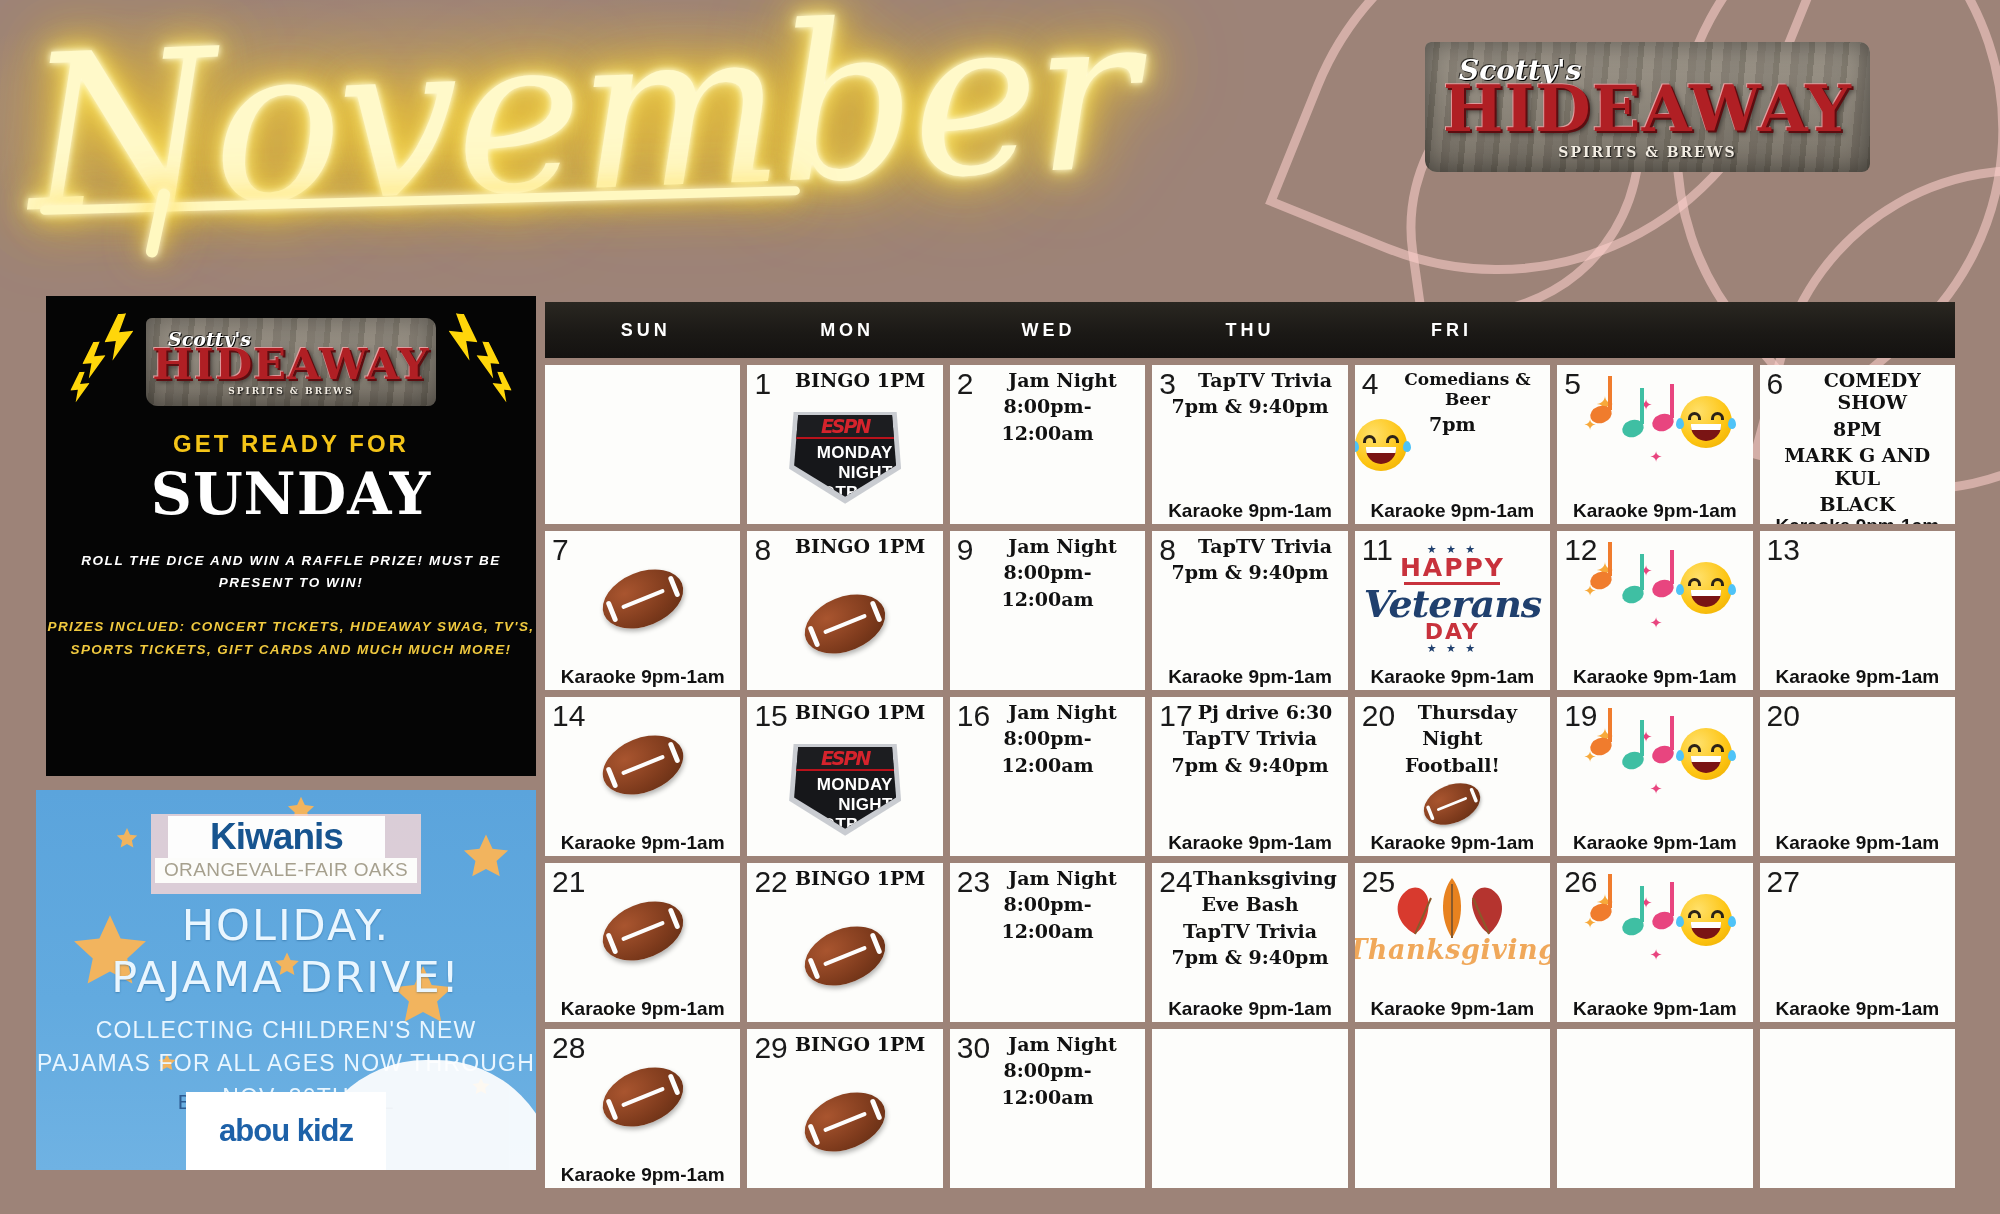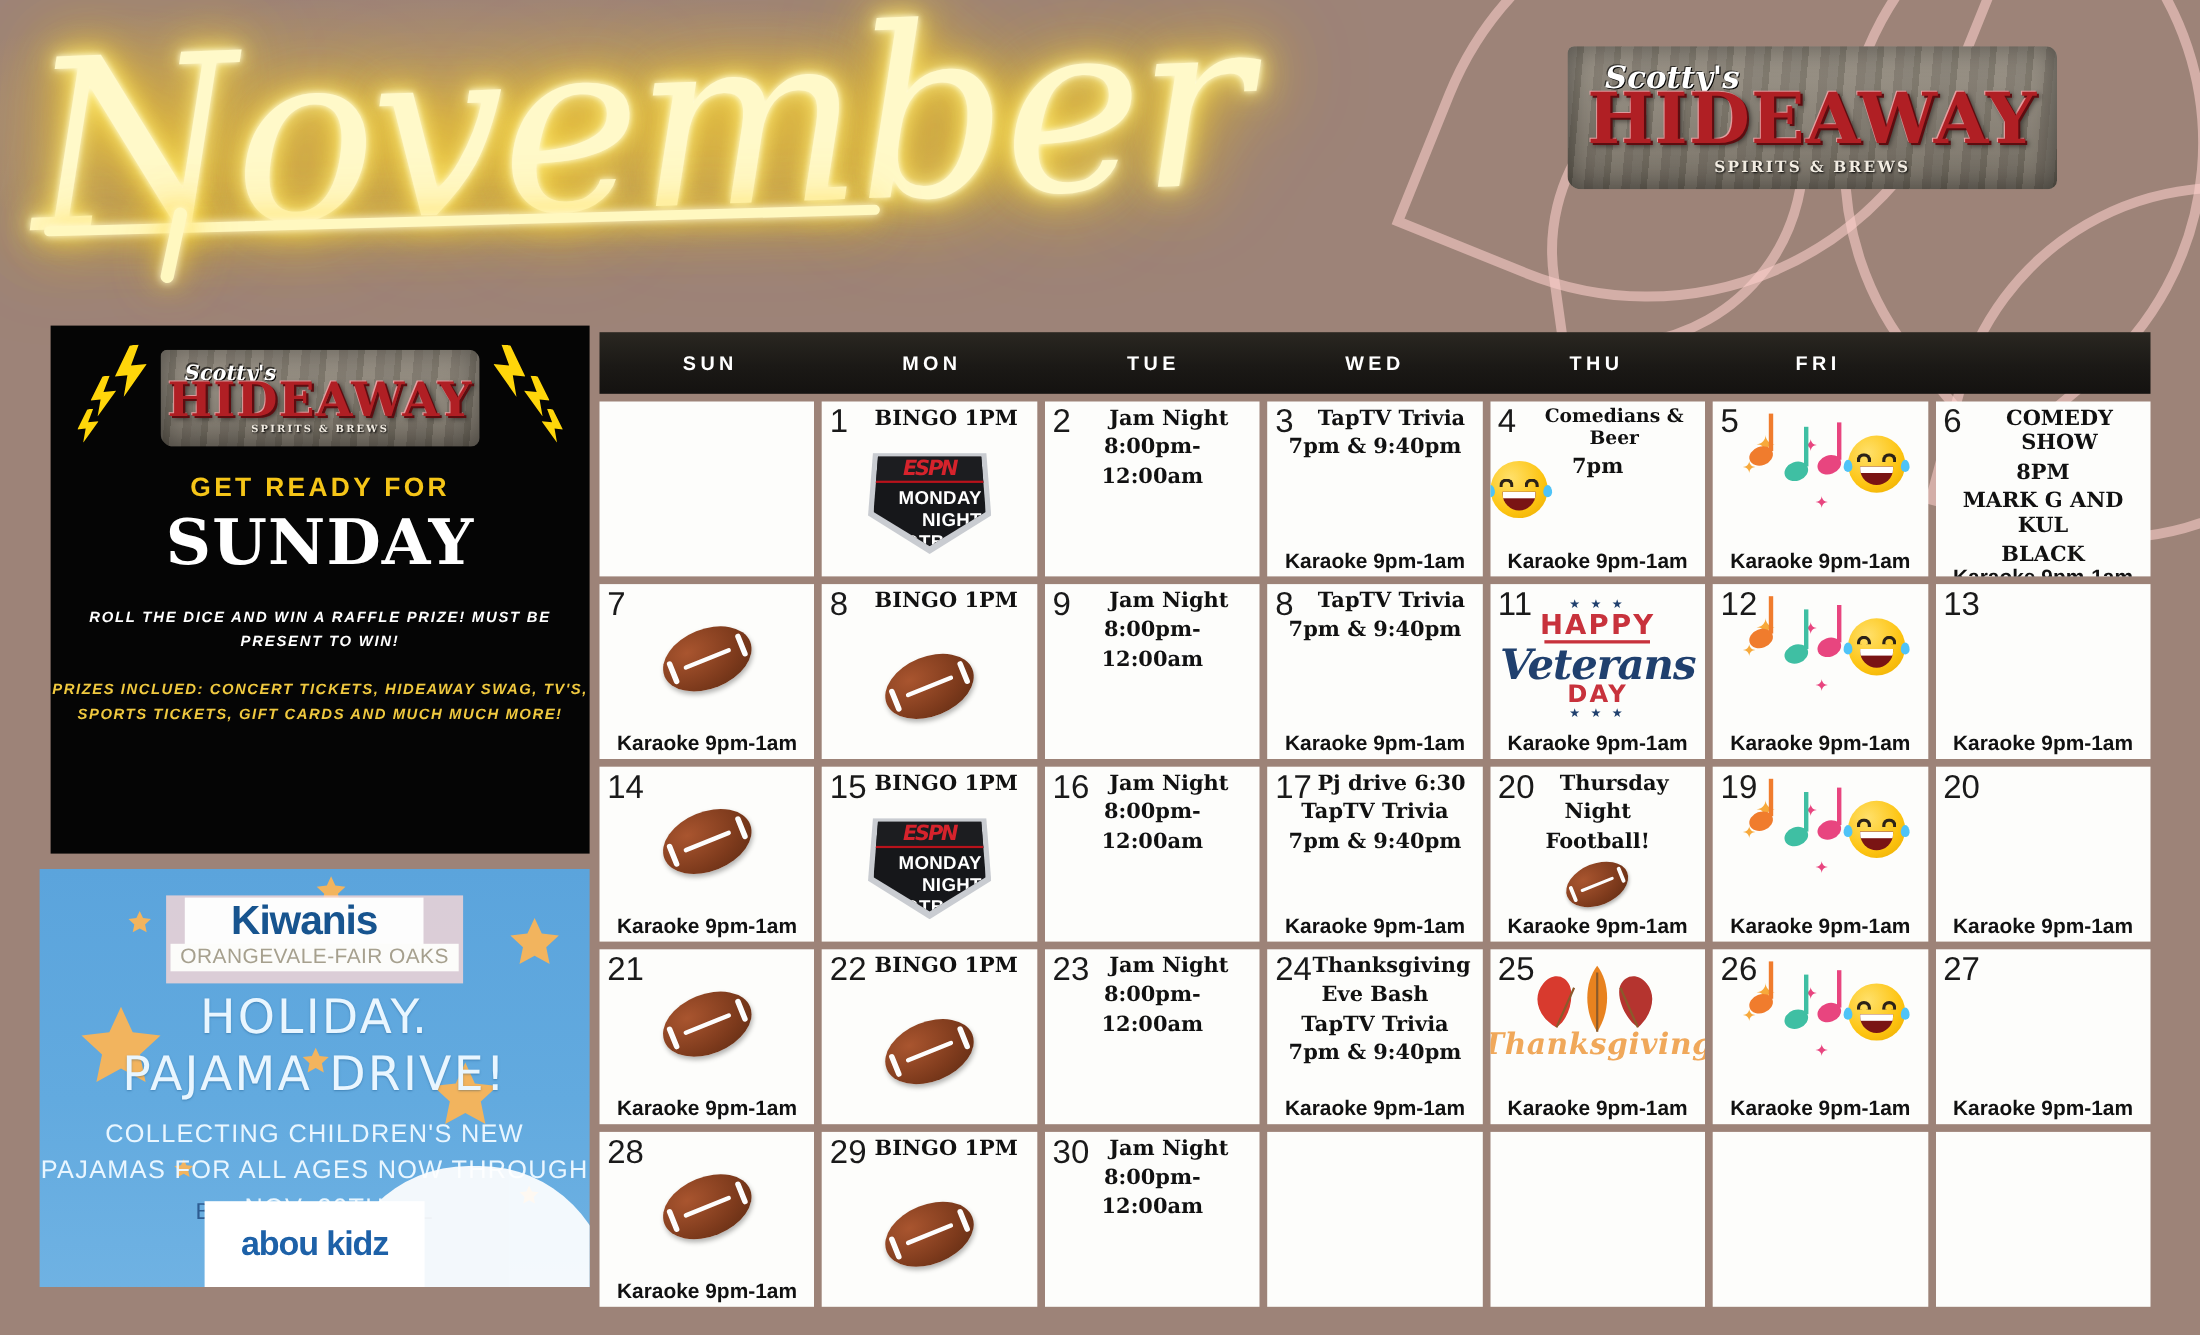--- a/index.html
+++ b/index.html
@@ -327,21 +327,20 @@
   <div class="cloud"></div>
   <div class="aboutkidz">
     <span class="ak-text">abou kidz</span>
   </div>
 </div>
 
 <div class="cal">
   <div class="cal-head" id="cal-head">
       <div>SUN</div>
       <div>MON</div>
-      <div>TUE</div>
       <div>WED</div>
       <div>THU</div>
       <div>FRI</div>
     </div>
   <div class="cal-body" id="cal-body">
       <div class="cell empty"></div>
       <div class="cell">
         <div class="daynum">1</div>
         <div>
           <div class="ev pad">BINGO 1PM</div>

